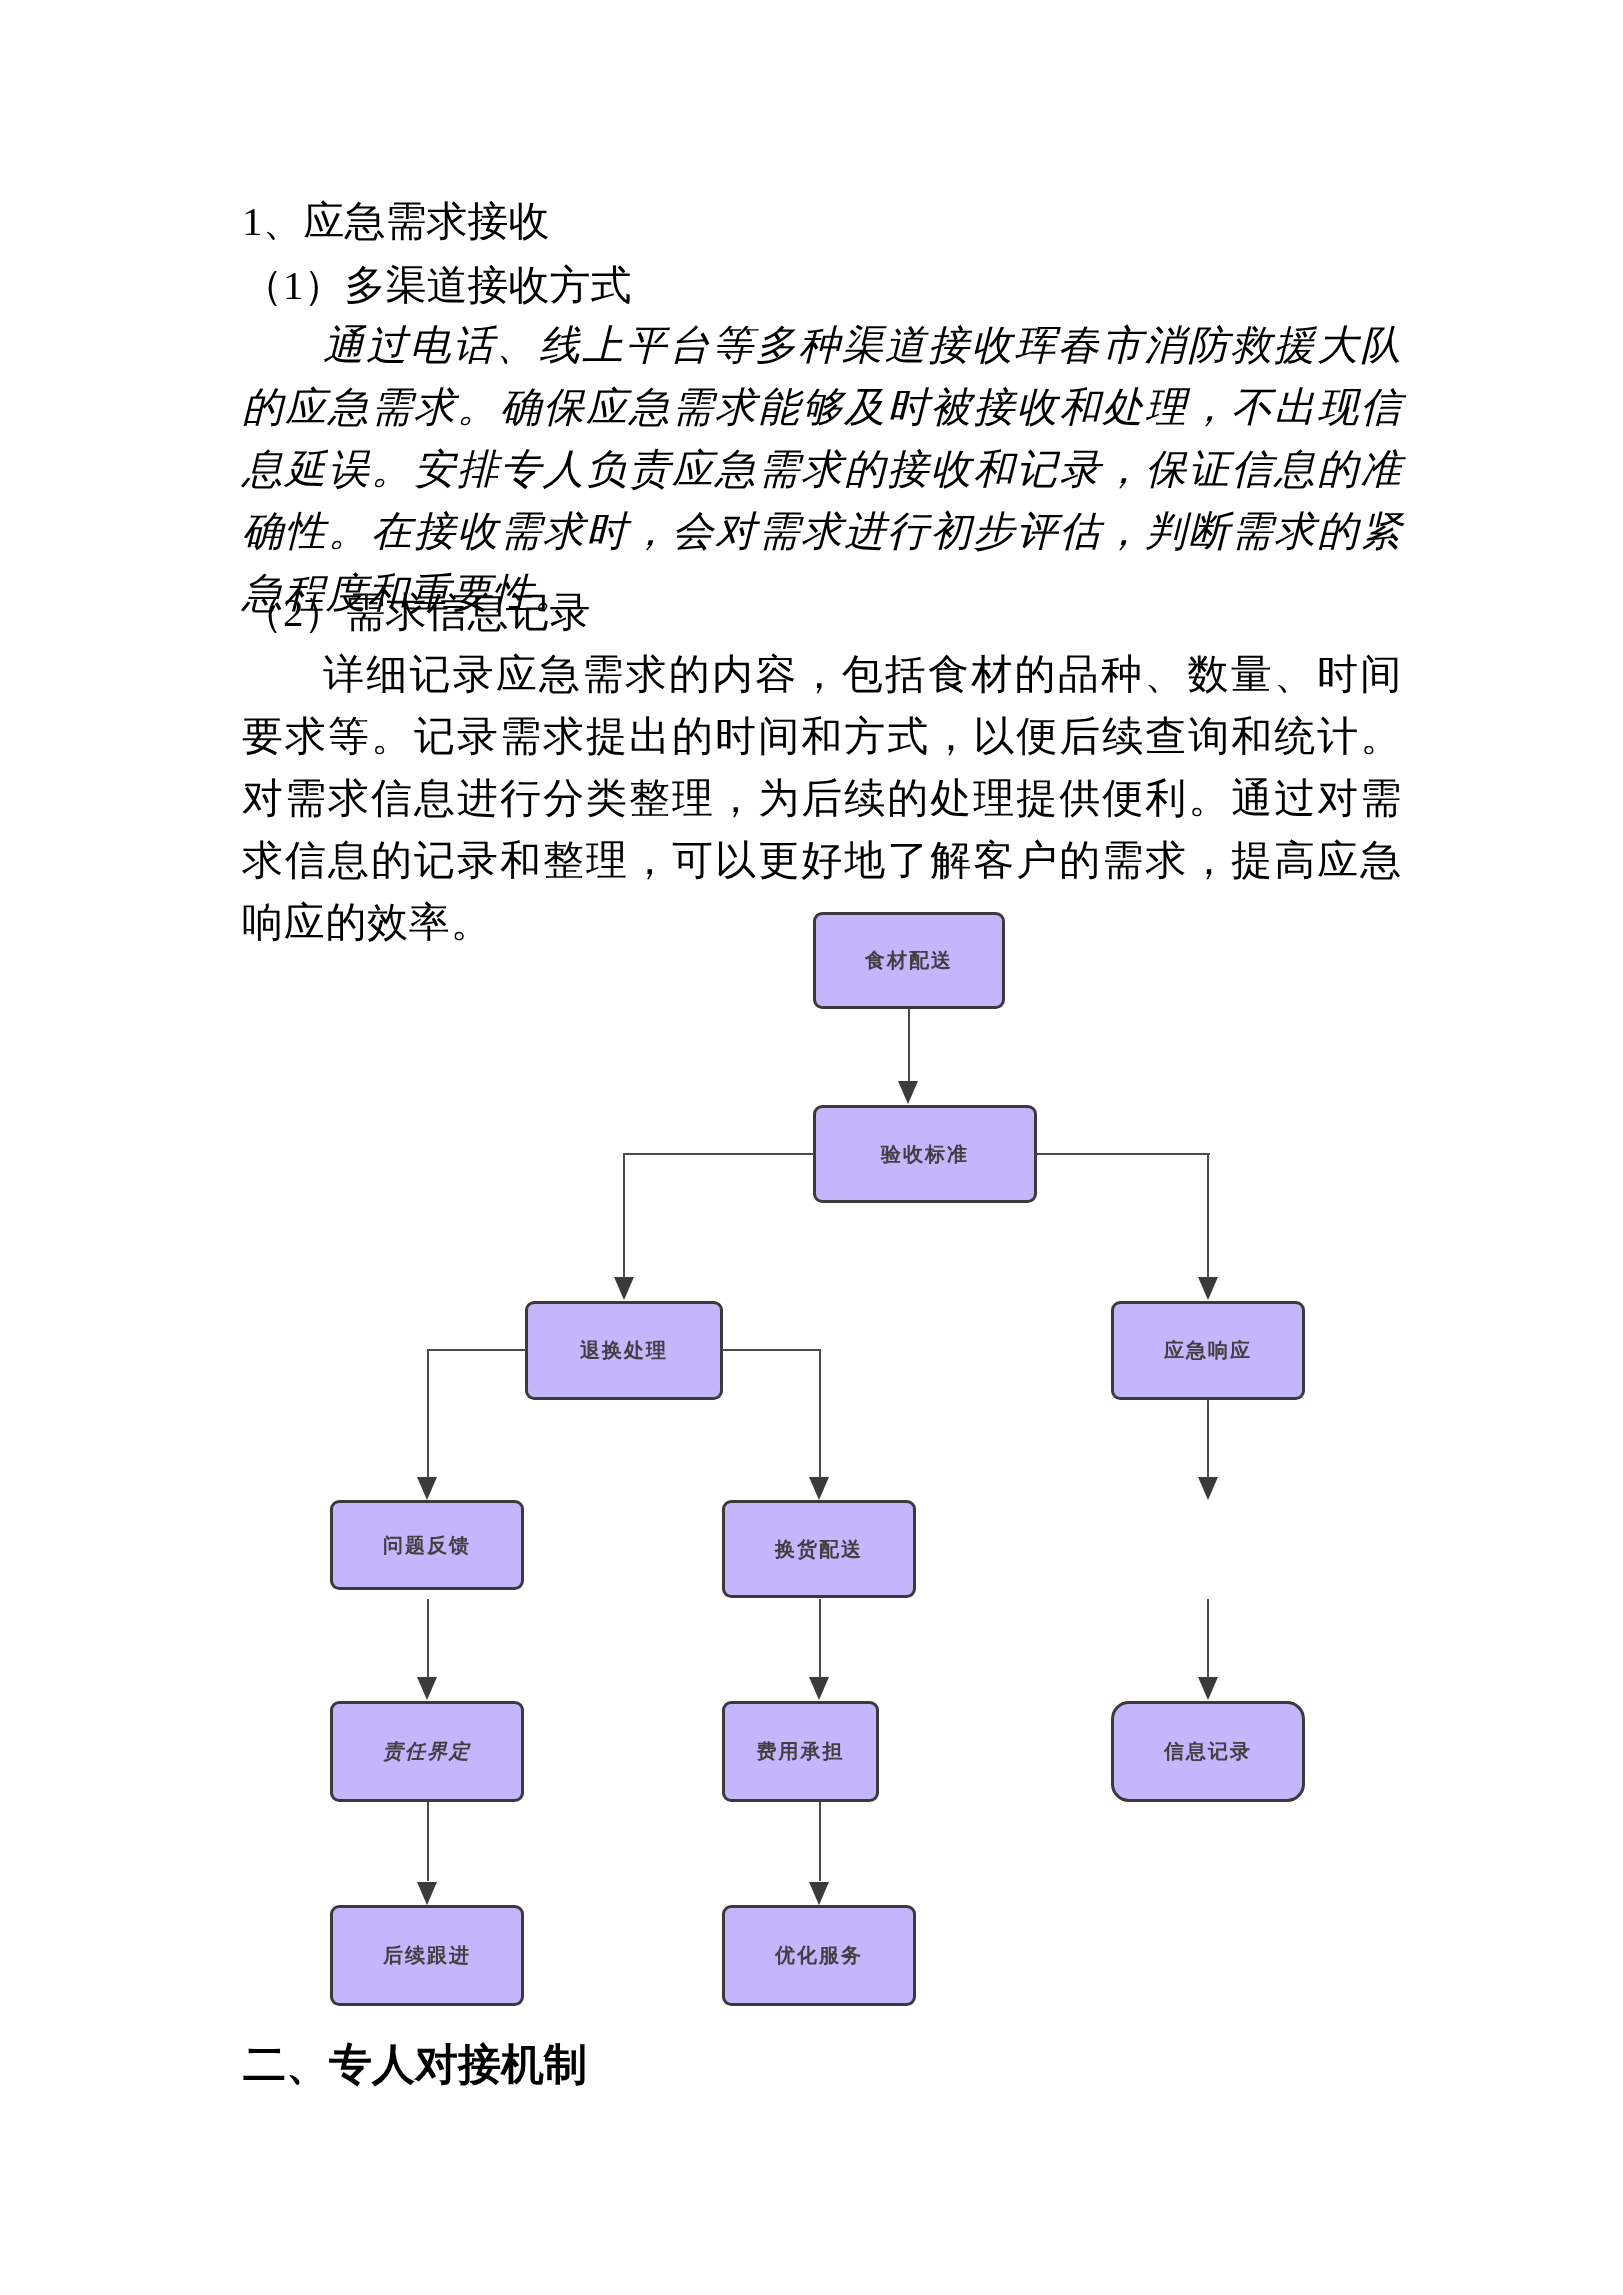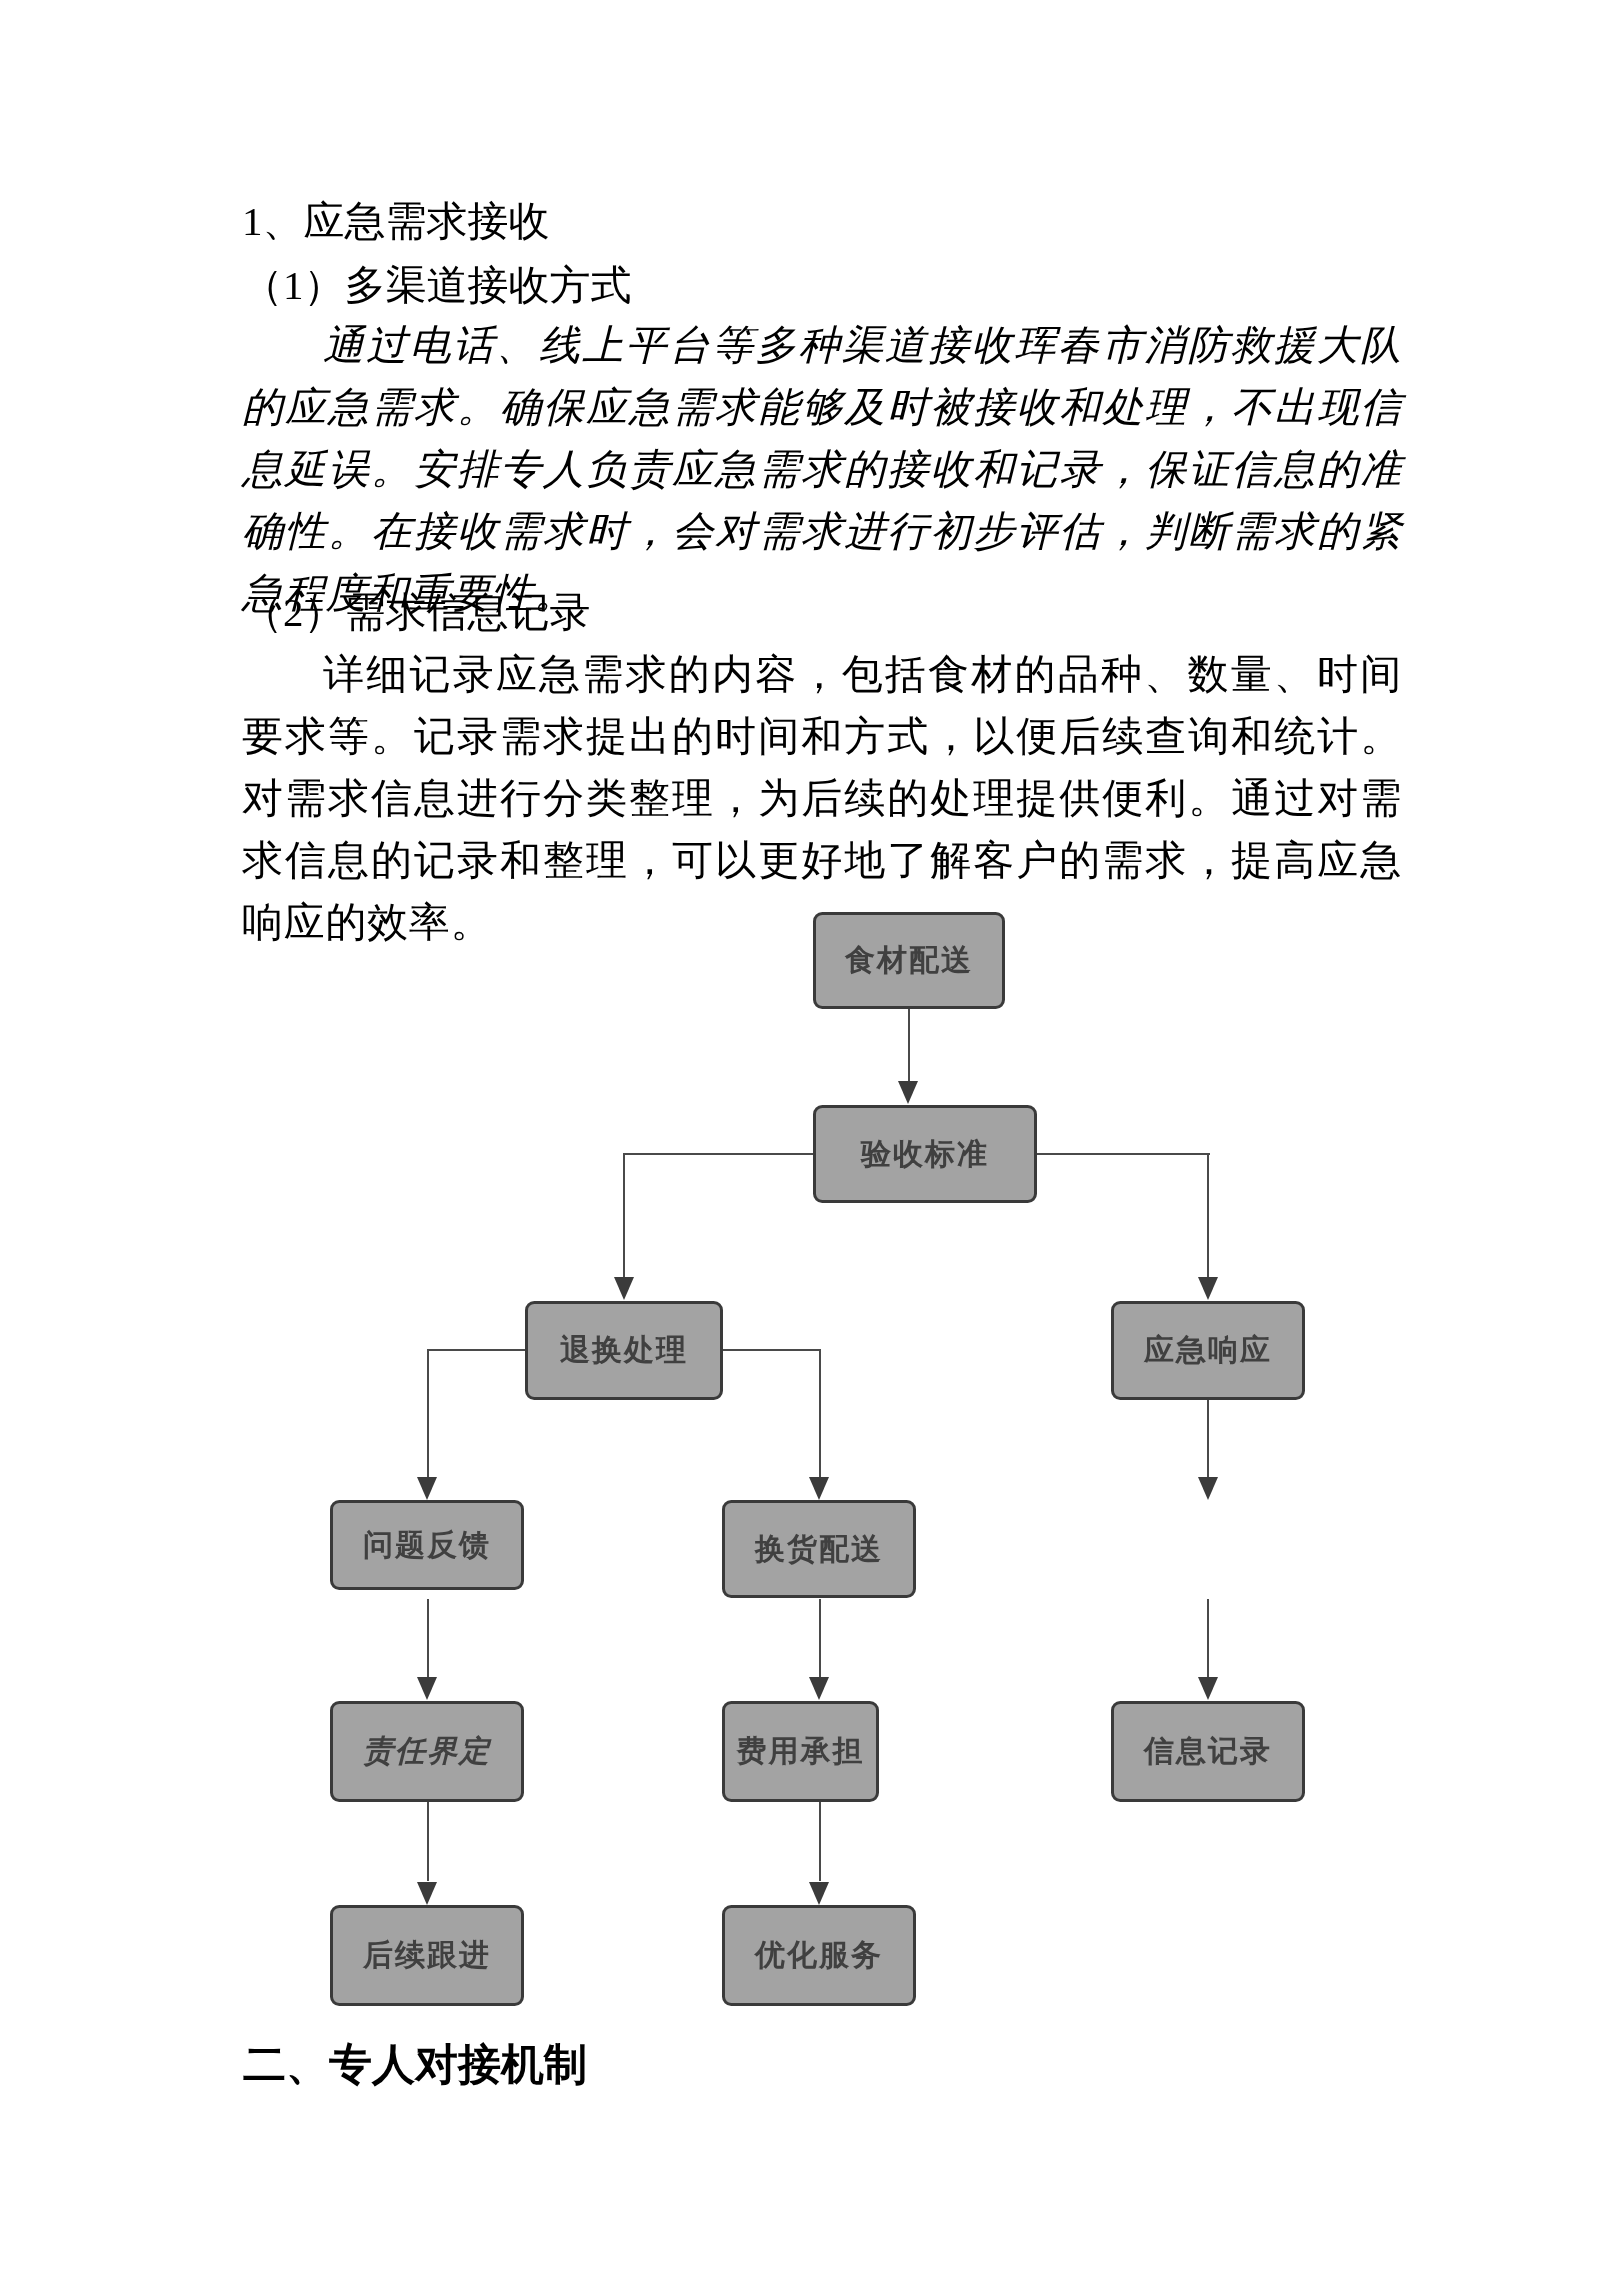--- a/index.html
+++ b/index.html
@@ -31,26 +31,26 @@
   .p1 { top:314px;font-style:italic; }
   .p2 { top:643px; }
   .big-h {
     position:absolute; left:243px; top:2036px;
     font-size:43px; font-weight:700; margin:0; white-space:nowrap;
     font-family:"Liberation Serif","DejaVu Serif",serif;
   }
   .flow { position:absolute; left:0; top:0; width:1623px; height:2295px; pointer-events:none; }
   .node {
     position:absolute; box-sizing:border-box;
-    background:#a3a3a3;
+    background:#c4b5fd;
     border:3.9px solid #3a3a3a;
     border-radius:9.2px;
     display:flex; align-items:center; justify-content:center;
     font-family:"Liberation Sans","DejaVu Sans",sans-serif;
-    font-weight:700; font-size:30px; color:#404040;
+    font-weight:700; font-size:20px; color:#404040;
     letter-spacing:2px;
   }
   .vline { position:absolute; width:2px; background:#4a4a4a; }
   .hline { position:absolute; height:2px; background:#4a4a4a; }
   .arrow {
     position:absolute; width:0; height:0;
     border-left:10.5px solid transparent;
     border-right:10.5px solid transparent;
     border-top:23.6px solid #3b3b3b;
   }
@@ -122,21 +122,21 @@
   </div>
   <div class="node" style="left:722px;top:1500px;width:194px;height:98px;">
     <span>换货配送</span>
   </div>
   <div class="node" style="left:330px;top:1701px;width:194px;height:101px;font-style:italic;">
     <span>责任界定</span>
   </div>
   <div class="node" style="left:722px;top:1701px;width:157px;height:101px;">
     <span>费用承担</span>
   </div>
-  <div class="node" style="left:1111px;top:1701px;width:194px;height:101px;">
+  <div class="node" style="left:1111px;top:1701px;width:194px;height:101px;border-radius:18px;">
     <span>信息记录</span>
   </div>
   <div class="node" style="left:330px;top:1905px;width:194px;height:101px;">
     <span>后续跟进</span>
   </div>
   <div class="node" style="left:722px;top:1905px;width:194px;height:101px;">
     <span>优化服务</span>
   </div>
 </div>
 

